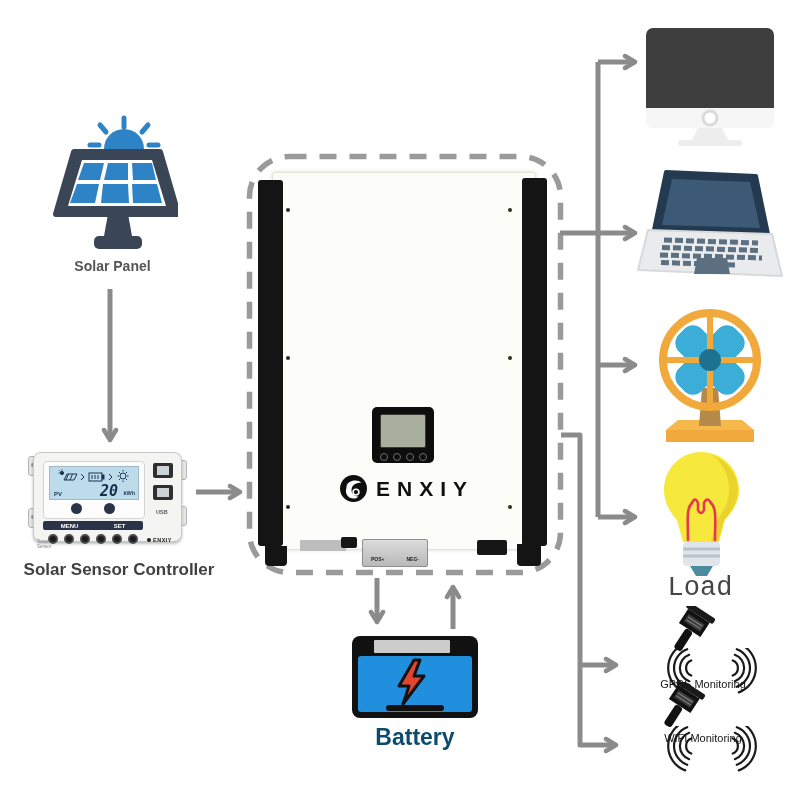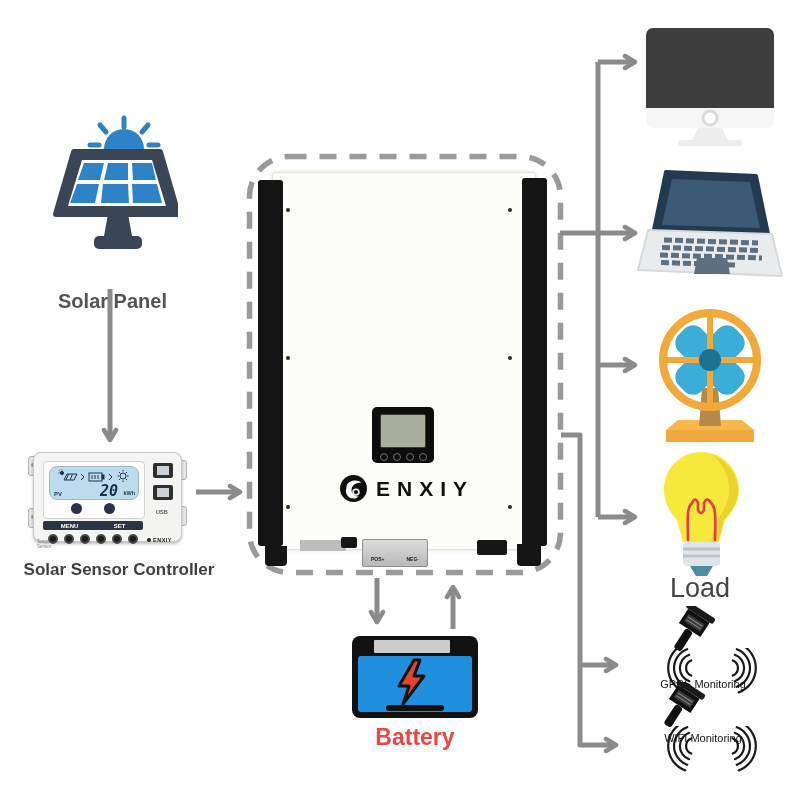--- a/index.html
+++ b/index.html
@@ -8,45 +8,45 @@
     font-family:"Liberation Sans","DejaVu Sans",sans-serif;
   }
   .abs{position:absolute;}
   
   #wires{position:absolute;left:0;top:0;pointer-events:none;}
   .wire{stroke:var(--arrow,#8b8b8b);stroke-width:5;fill:none;stroke-linejoin:round;}
   .wirehead{stroke:var(--arrow,#8b8b8b);stroke-width:4.5;fill:none;stroke-linecap:round;stroke-linejoin:round;}
   .dashedbox{stroke:var(--dashed_border,#9a9a9a);stroke-width:5.5;fill:none;stroke-dasharray:17 13;}
   
   .node-label{color:#545454;font-weight:bold;text-align:center;}
-  #solar-panel-label{left:20px;top:258px;width:185px;font-size:20px;margin-top:32px;}
+  #solar-panel-label{left:20px;top:258px;width:185px;font-size:14px;}
   #controller-label{left:0px;top:560px;width:238px;font-size:17px;color:#404040;}
-  #battery-label{left:340px;top:724px;width:150px;font-size:23px;color:#ef4444;}
-  #load-label{left:650px;top:573px;width:100px;font-size:27px;font-weight:500;color:#454545;}
+  #battery-label{left:340px;top:724px;width:150px;font-size:23px;color:#0c4a6e;}
+  #load-label{left:650px;top:573px;width:100px;font-size:27px;font-weight:500;color:#454545;font-family:Liberation Mono, monospace;}
   .mon-label{font-size:11px;color:#161616;text-align:center;font-weight:500;}
   
   #inverter{left:255px;top:170px;width:296px;height:402px;}
   .rail{position:absolute;background:#141414;border-radius:3px;}
   #inv-body{position:absolute;left:17px;top:2px;width:262px;height:376px;background:#fcfcf8;border:1px solid #e3e6d6;border-radius:3px;box-shadow:0 0 4px rgba(0,0,0,.15);}
   .screw{position:absolute;width:4px;height:4px;border-radius:50%;background:#28301e;}
   #inv-display{position:absolute;left:117px;top:237px;width:62px;height:56px;background:#0d0d0d;border-radius:5px;}
   #inv-lcd{position:absolute;left:8px;top:7px;width:44px;height:32px;background:#a9ae9d;border:1px solid #3c3c34;border-radius:2px;}
   .inv-btn{position:absolute;top:46px;width:6px;height:6px;border-radius:50%;background:#0d0d0d;border:1.5px solid #6d6d6d;}
   #inv-logo-row{position:absolute;left:85px;top:305px;display:flex;align-items:center;gap:9px;}
   #inv-brand{font-size:21px;font-weight:bold;letter-spacing:7px;color:#101010;}
   #inv-terminal{position:absolute;left:107px;top:369px;width:64px;height:26px;background:linear-gradient(#dcdcdc,#b9b9b9);border:1px solid #8e8e8e;border-radius:2px;}
   .term-lbl{position:absolute;bottom:4px;font-size:5px;font-weight:bold;color:#222;}
   .foot{position:absolute;background:#141414;border-radius:0 0 4px 4px;}
   
   #controller{left:30px;top:448px;width:158px;height:100px;}
   .ctab{position:absolute;width:10px;height:18px;background:#e6e6e6;border:1px solid #b5b5b5;border-radius:3px;}
   .ctab i{position:absolute;left:2px;top:6px;width:4px;height:4px;border-radius:50%;background:#9a9a9a;display:block;}
   #ctrl-body{position:absolute;left:3px;top:4px;width:147px;height:88px;background:#f4f4f2;border:1px solid #c6c6c6;border-radius:8px;box-shadow:0 2px 3px rgba(0,0,0,.25);}
   #ctrl-screen{position:absolute;left:9px;top:8px;width:100px;height:56px;background:#fdfdfd;border:1px solid #d3d3d3;border-radius:4px;}
-  #ctrl-lcd{position:absolute;left:5px;top:4px;width:88px;height:32px;background:var(--lcd_blue,#bcdcec);border:1px solid #9fb9c8;border-radius:8px;overflow:hidden;}
+  #ctrl-lcd{position:absolute;left:5px;top:4px;width:88px;height:32px;background:var(--lcd_blue,#bcdcec);border:1px solid #9fb9c8;border-radius:0;overflow:hidden;}
   #lcd-pv{position:absolute;left:4px;bottom:2px;font-size:6px;font-weight:bold;color:#1d3350;}
   #lcd-value{position:absolute;right:20px;bottom:-1px;font-family:"DejaVu Sans Mono",monospace;font-style:italic;font-weight:bold;font-size:15px;color:#14304e;}
   #lcd-unit{position:absolute;right:3px;bottom:3px;font-size:5.5px;font-weight:bold;color:#1d3350;}
   .ctrl-knob{position:absolute;top:41px;width:11px;height:11px;border-radius:50%;background:#2a3347;}
   #ctrl-bar{position:absolute;left:9px;top:68px;width:100px;height:9px;background:#2a3347;border-radius:2px;color:#fff;font-size:6px;font-weight:bold;display:flex;justify-content:space-around;align-items:center;}
   .ctrl-term{position:absolute;top:81px;width:10px;height:10px;border-radius:50%;background:#1c1c1c;border:2px solid #4a4a4a;box-sizing:border-box;}
   #ctrl-brand{position:absolute;left:113px;top:84px;font-size:5.5px;font-weight:bold;letter-spacing:.5px;color:#222;}
   #ctrl-brand::before{content:"";display:inline-block;width:4px;height:4px;border-radius:50%;background:#222;margin-right:2px;}
   .usb-port{position:absolute;left:119px;width:20px;height:15px;background:#2f2f2f;border-radius:2px;}
   .usb-port i{position:absolute;left:4px;top:3px;width:12px;height:9px;background:#ccd2d7;display:block;}

